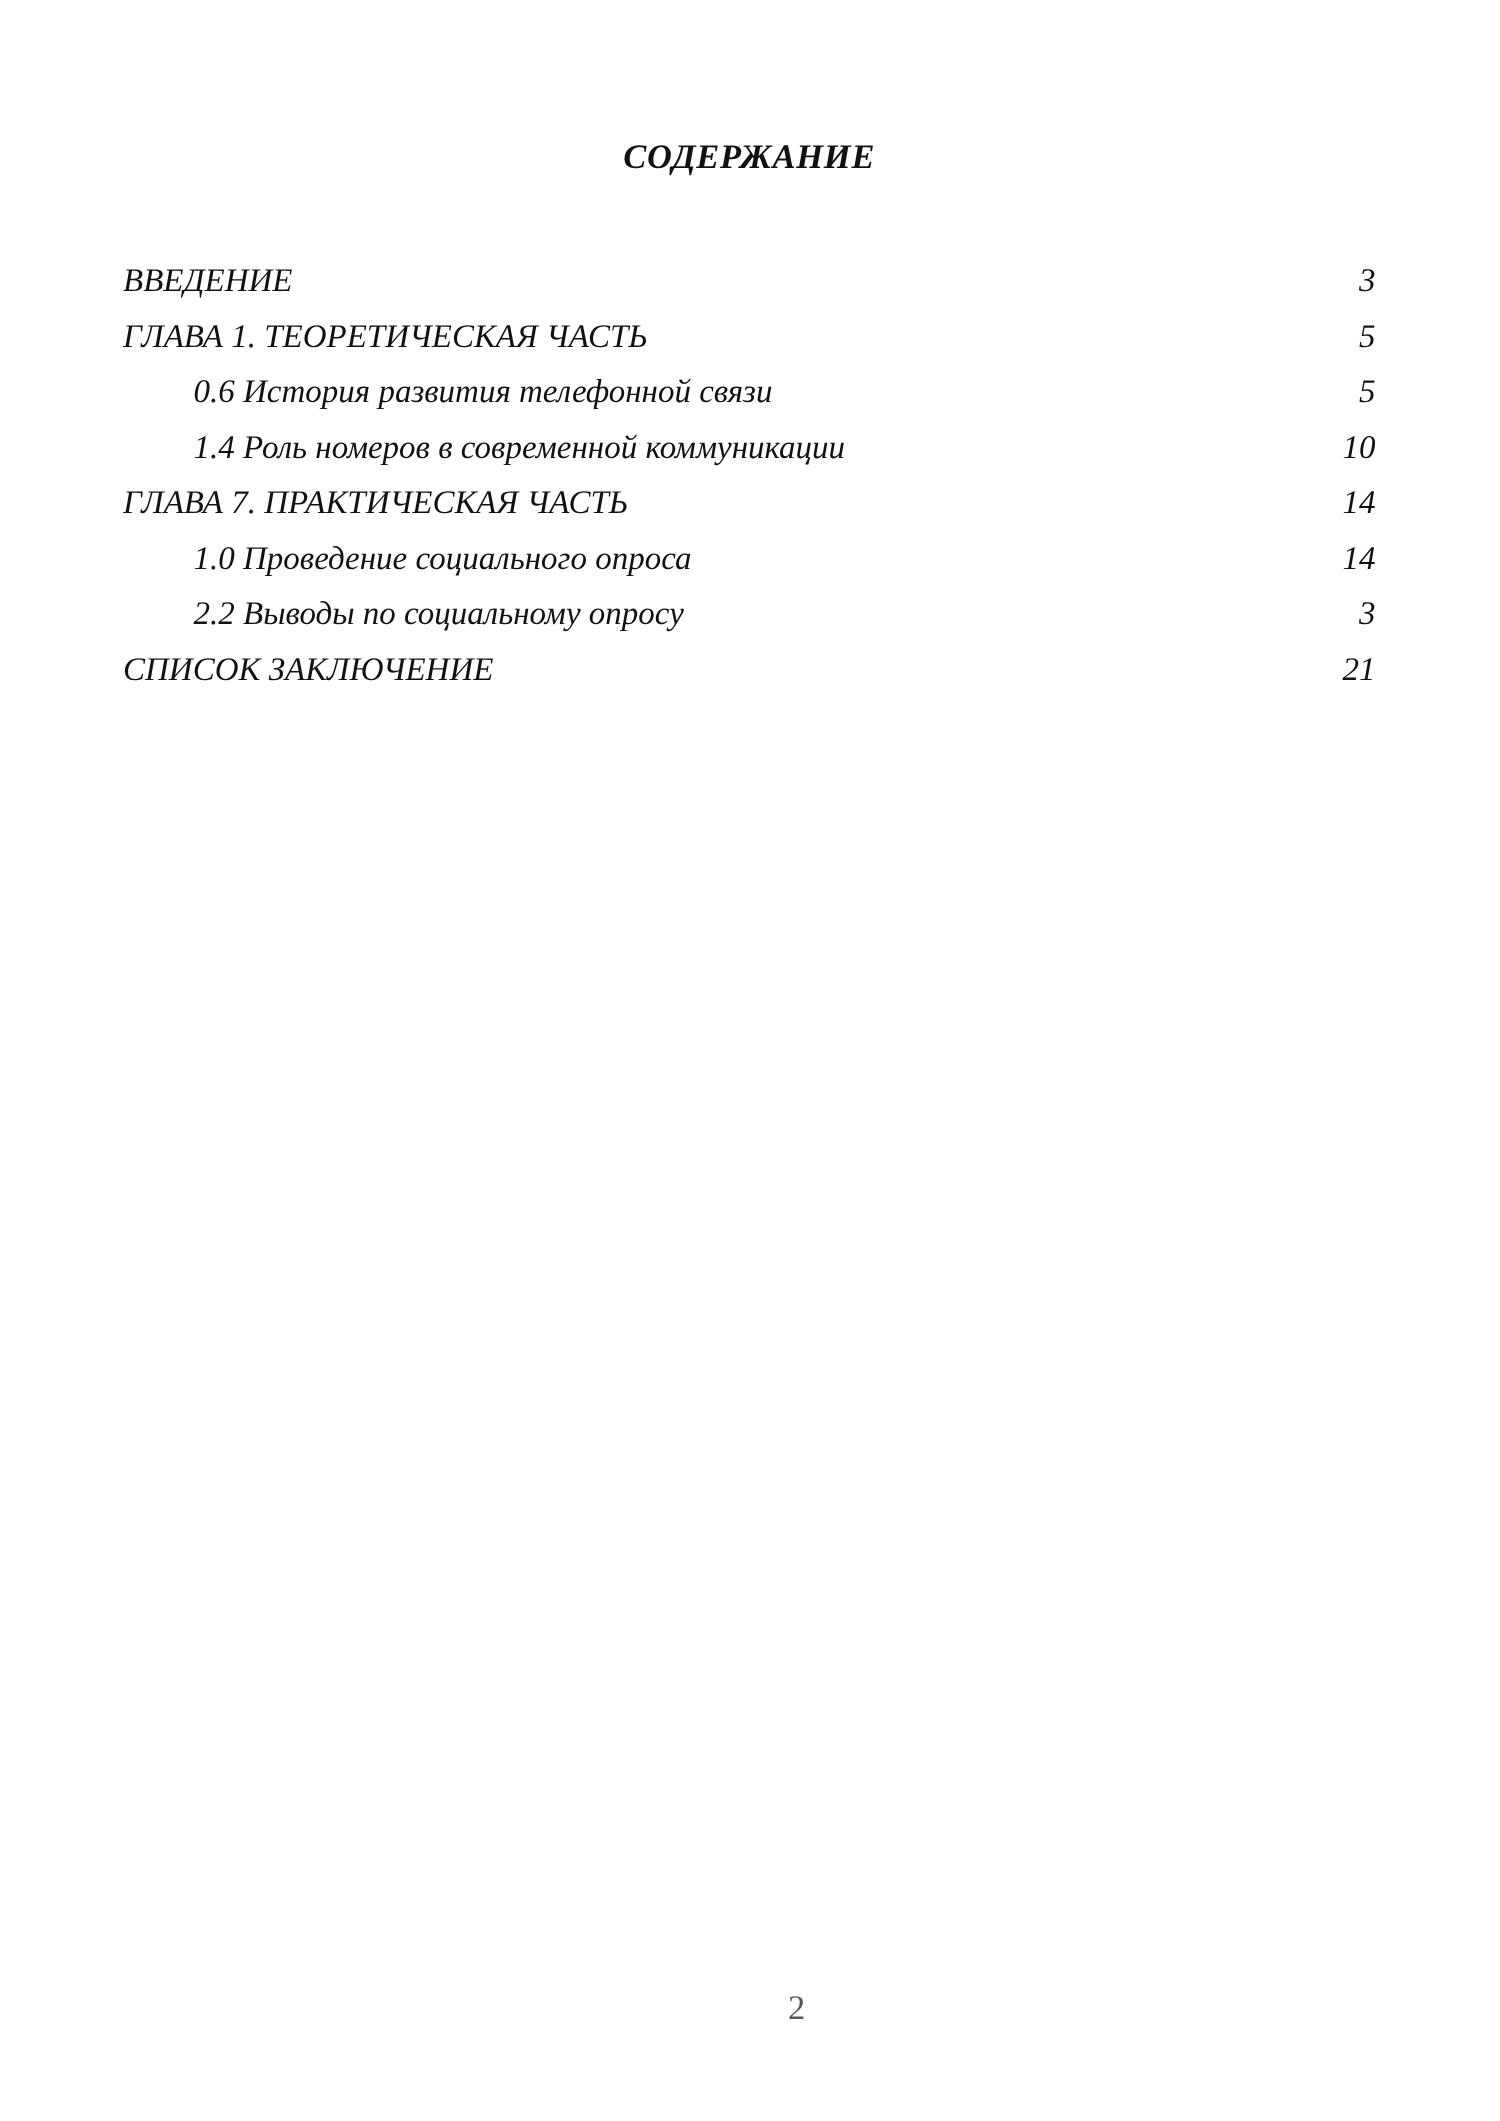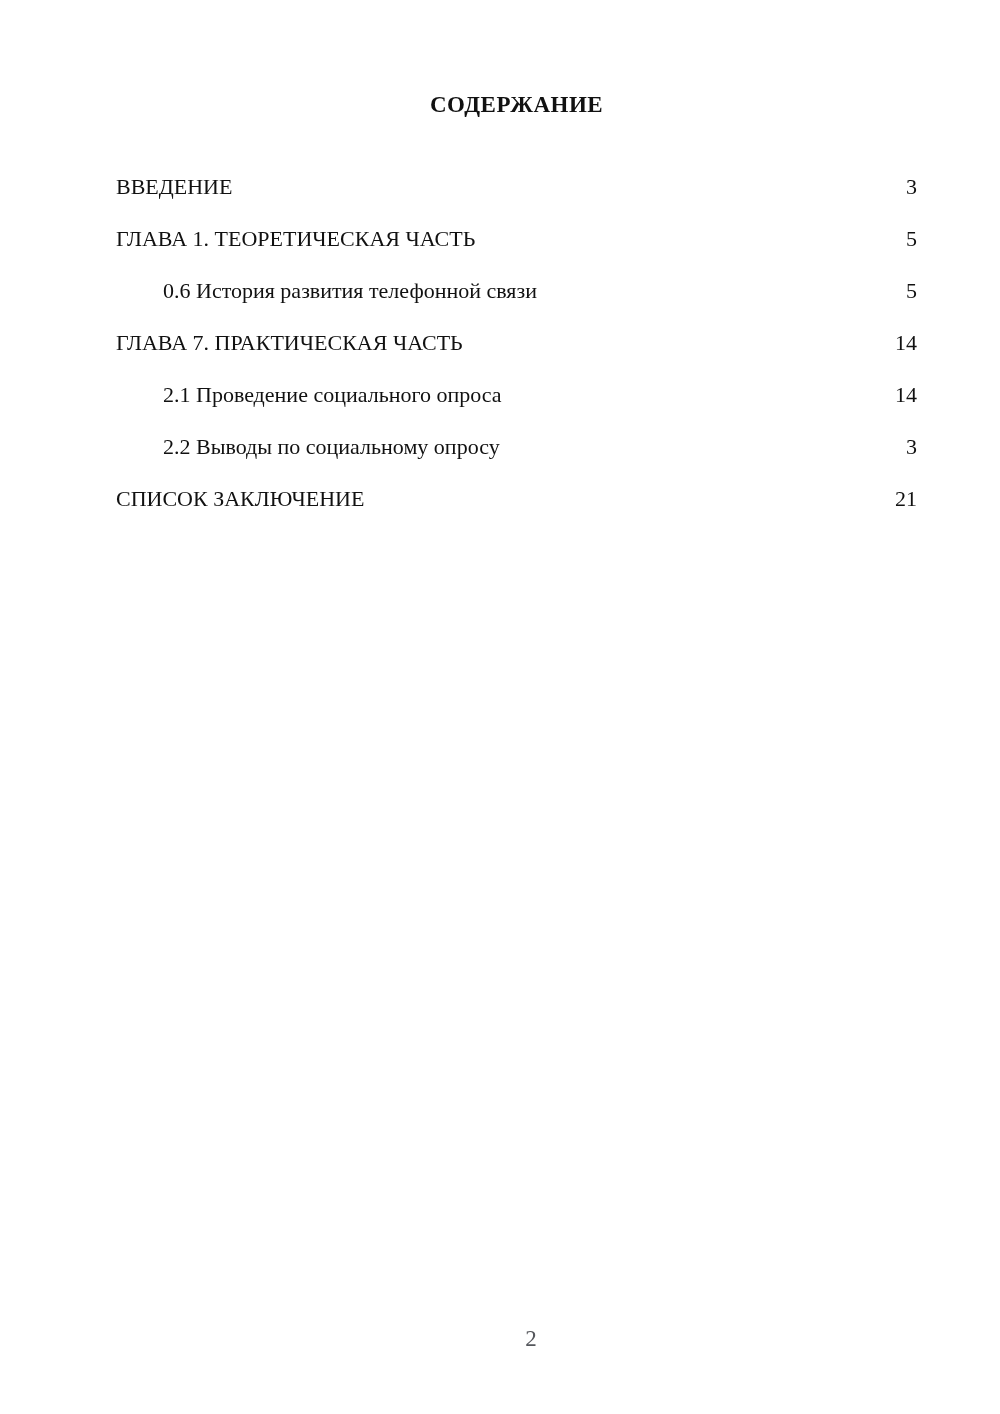--- a/index.html
+++ b/index.html
@@ -10,40 +10,40 @@
   .page {
     position: relative;
     width: 1000px;
     height: 1414px;
     background: #ffffff;
     font-family: "Liberation Serif", "DejaVu Serif", serif;
     color: #111111;
     overflow: hidden;
   }
   .content {
-    padding: 90px 83px 0 116px;
+    padding: 90px 83px 0 82px;
+    font-style: italic;
   }
   .doc-title {
     margin: 0 0 48px 0;
     text-align: center;
     font-size: 23px;
     font-weight: bold;
     line-height: 30px;
     letter-spacing: 0.5px;
   }
   .toc {
     font-size: 22px;
   }
   .toc-row {
     display: flex;
     justify-content: space-between;
     align-items: baseline;
     line-height: 37px;
     white-space: nowrap;
-    margin-top: 15px;
   }
   .toc-label {
     flex: 1 1 auto;
     overflow: hidden;
   }
   .toc-row.level-1 .toc-label {
     padding-left: 47px;
   }
   .toc-page {
     flex: 0 0 auto;
@@ -80,28 +80,32 @@
         <span class="toc-page">5</span>
       </div>
 
       <div class="toc-row level-1">
         <span class="toc-label">0.6 История развития телефонной связи</span>
         <span class="toc-page">5</span>
       </div>
 
 
 
+      <div class="toc-row level-1">
+        <span class="toc-label">1.4 Роль номеров в современной коммуникации</span>
+        <span class="toc-page">10</span>
+      </div>
 
       <div class="toc-row level-0">
         <span class="toc-label">ГЛАВА 7. ПРАКТИЧЕСКАЯ ЧАСТЬ</span>
         <span class="toc-page">14</span>
       </div>
 
       <div class="toc-row level-1">
-        <span class="toc-label">2.1 Проведение социального опроса</span>
+        <span class="toc-label">1.0 Проведение социального опроса</span>
         <span class="toc-page">14</span>
       </div>
 
       <div class="toc-row level-1">
         <span class="toc-label">2.2 Выводы по социальному опросу</span>
         <span class="toc-page">3</span>
       </div>
 
 
       <div class="toc-row level-0">

